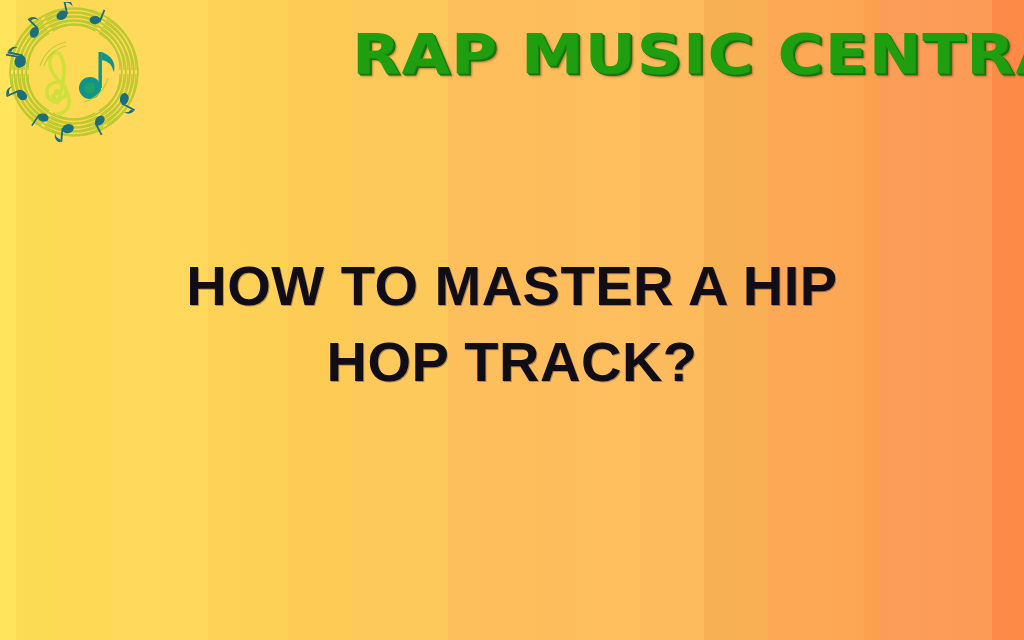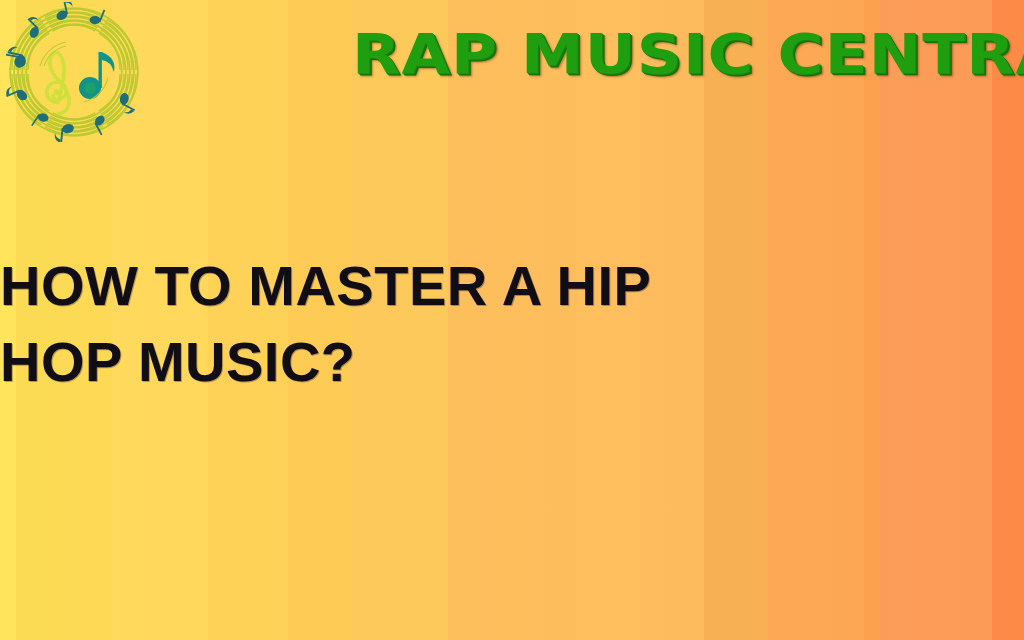--- a/index.html
+++ b/index.html
@@ -75,20 +75,21 @@
        3px 3px 2px rgba(80,45,0,0.45);
   }
 
   
   .headline {
     position: absolute;
     left: 0;
     right: 0;
     top: 248px;
     z-index: 3;
+    text-align: center;
     font-family: "Liberation Sans", sans-serif;
     font-weight: 700;
     font-size: 56px;
     line-height: 76px;
     letter-spacing: 0.5px;
     color: #100d14;
     text-shadow: 1px 1px 0 rgba(40,20,60,0.35);
   }
   .headline-line { display: block; }
 </style>
@@ -219,16 +220,16 @@
           <path d="M 34 6 A 34 34 0 0 1 10 30"></path>
         </g>
       </g>
     </svg>
   </div>
 
   <div class="site-title">RAP MUSIC CENTRAL</div>
 
   <div class="headline">
     <span class="headline-line">HOW TO MASTER A HIP</span>
-    <span class="headline-line">HOP MUSIC?</span>
+    <span class="headline-line">HOP TRACK?</span>
   </div>
 
 </div>
 
 </body></html>

